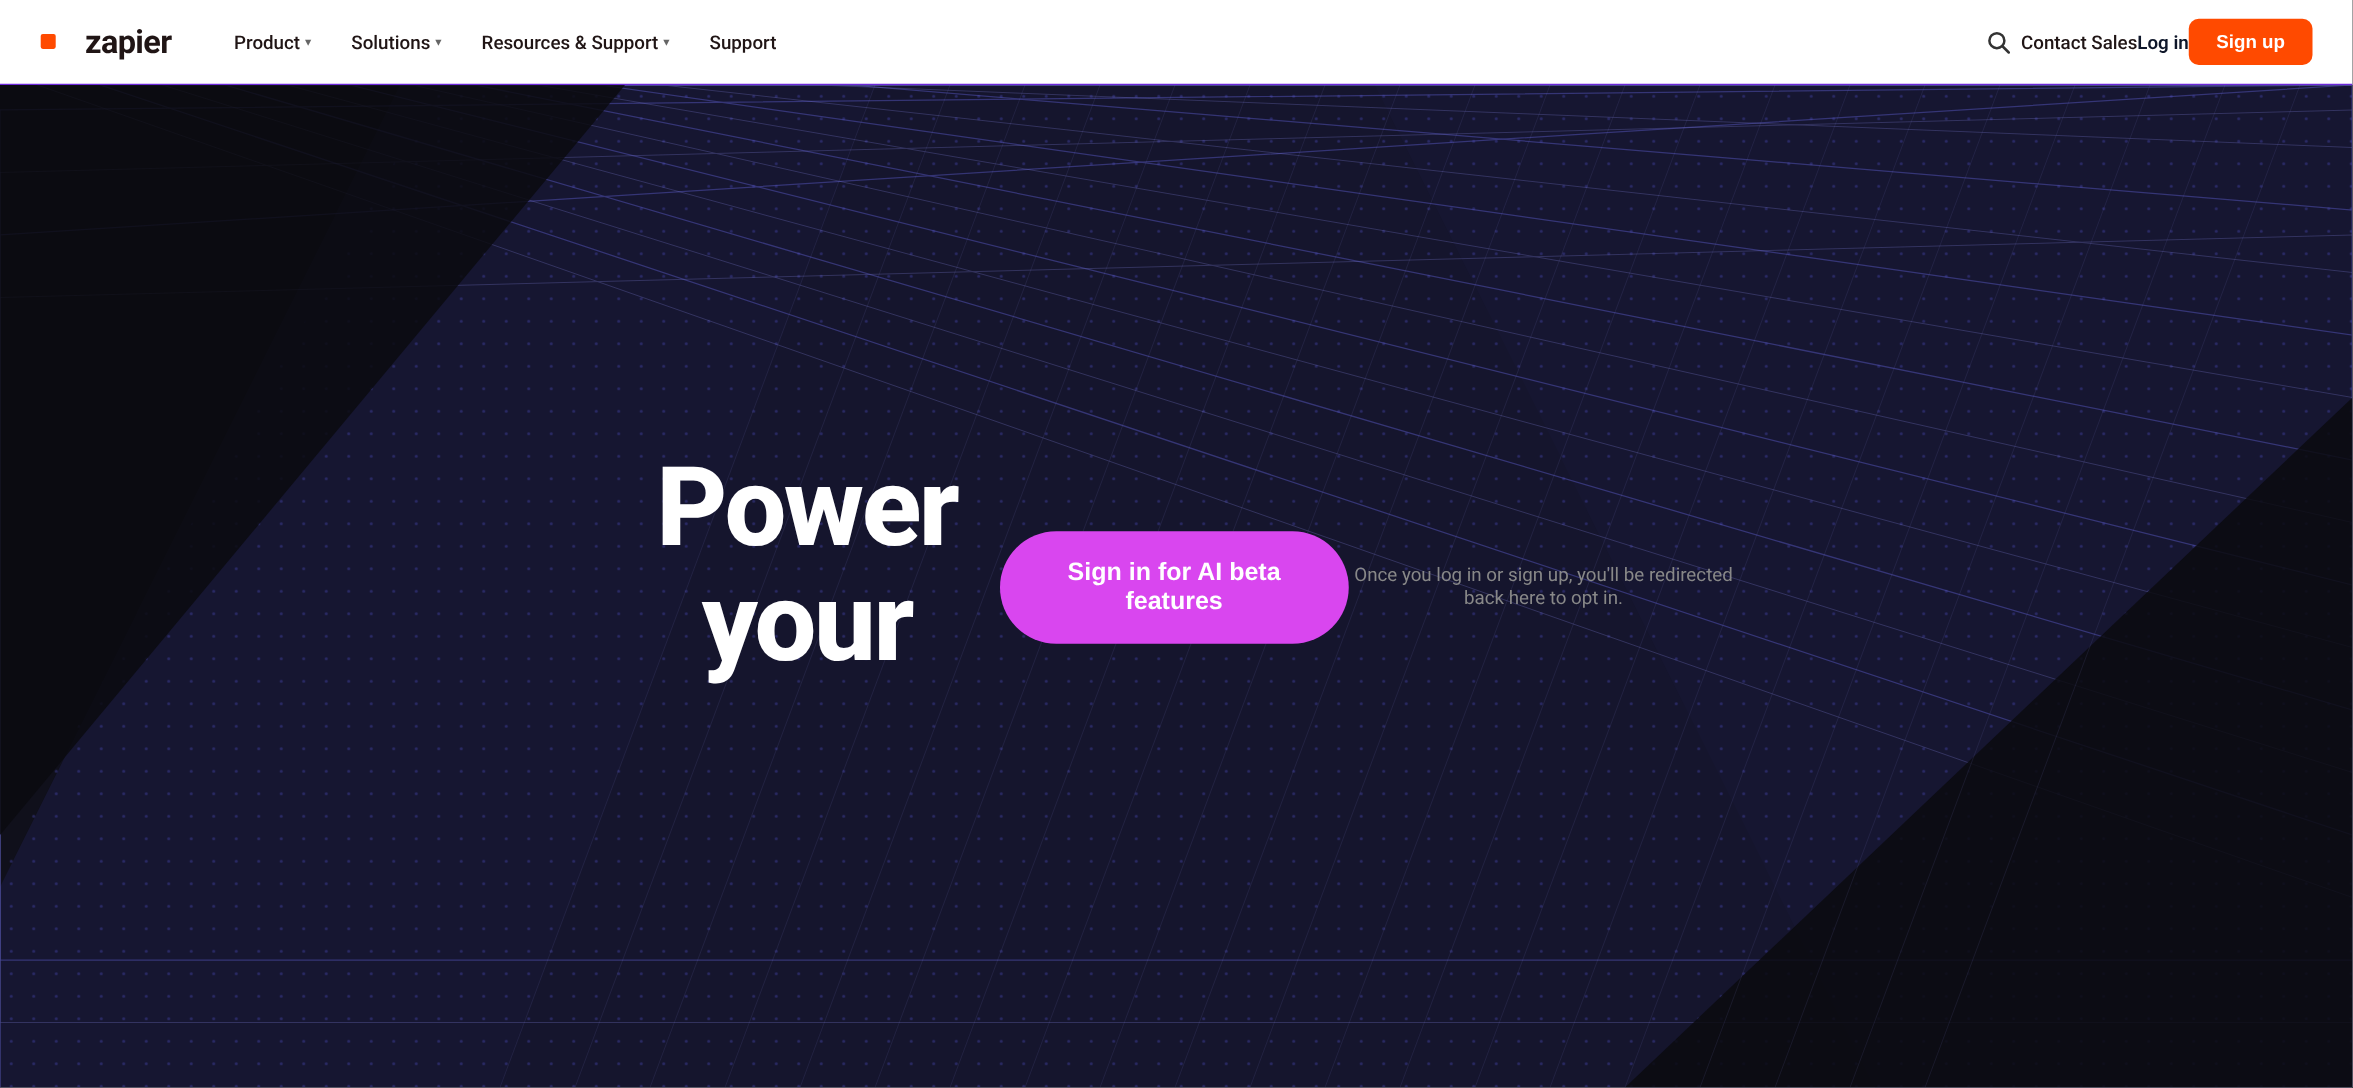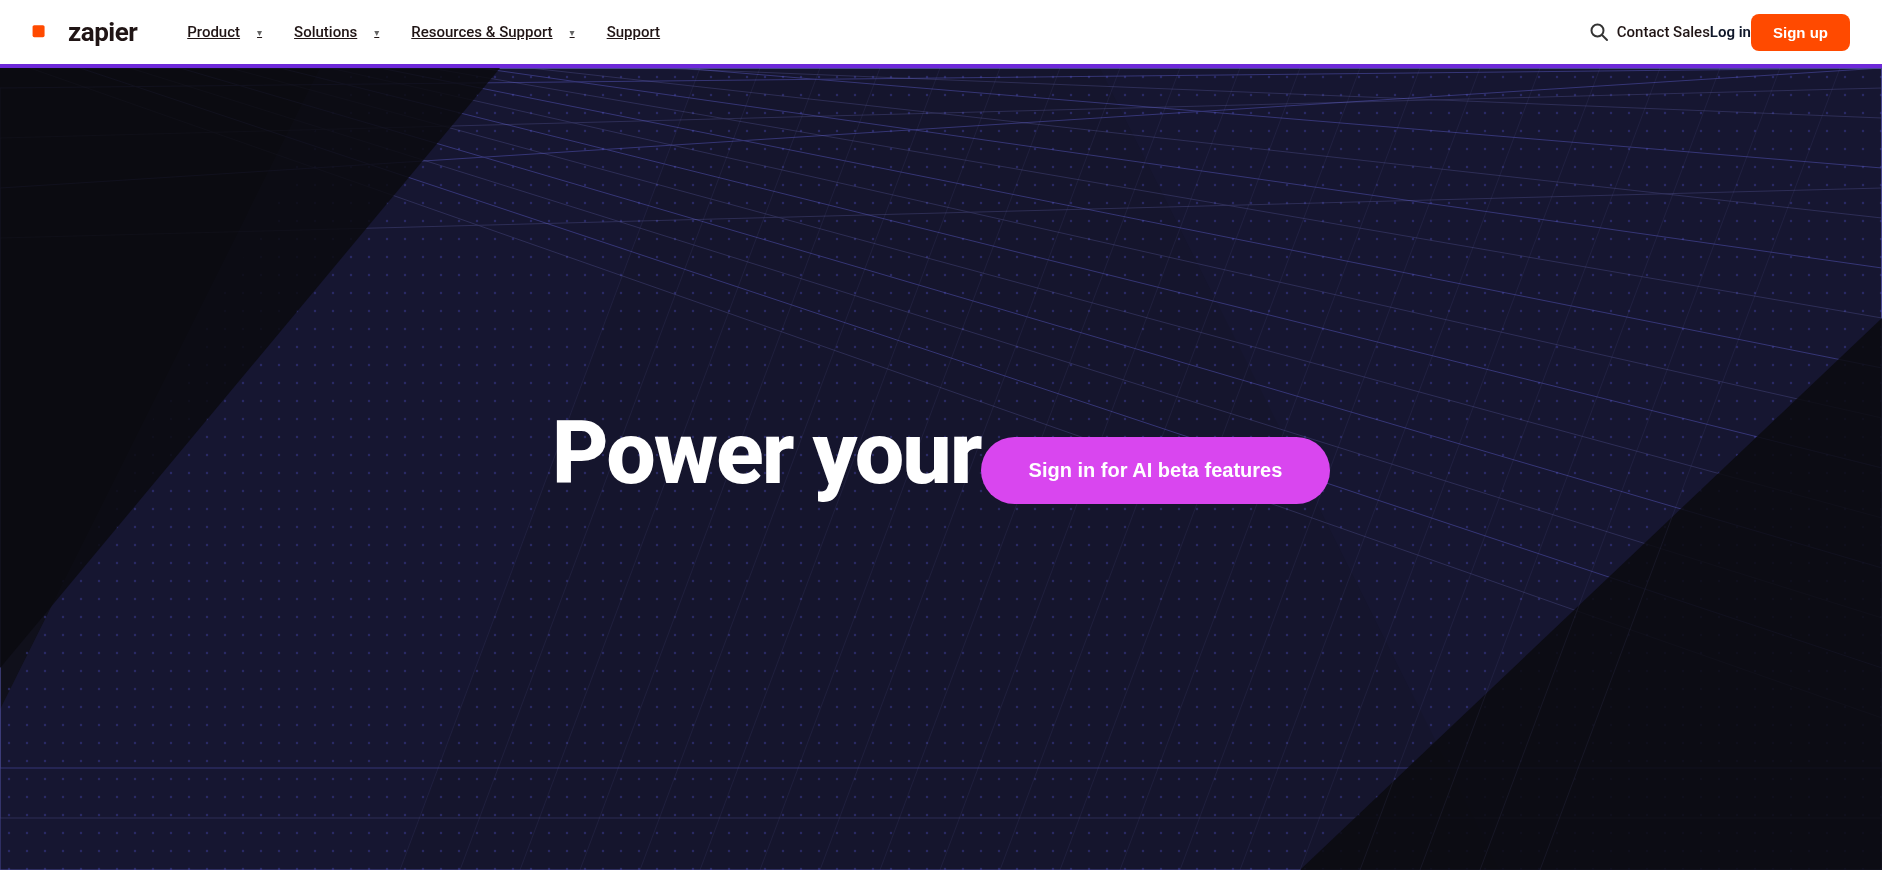--- a/index.html
+++ b/index.html
@@ -15,21 +15,21 @@
       overflow: hidden;
     }
 
     
     .navbar {
       display: flex;
       align-items: center;
       height: 68px;
       background: #fff;
       padding: 0 32px;
-      border-bottom: 4px solid #6d28d9;
+      border-bottom: 1px solid #6d28d9;
       position: relative;
       z-index: 10;
     }
 
     .logo-wrapper {
       display: flex;
       align-items: center;
       margin-right: 36px;
       text-decoration: none;
     }
@@ -50,29 +50,28 @@
     .nav-links {
       display: flex;
       align-items: center;
       gap: 4px;
       flex: 1;
     }
 
     .nav-item {
       display: flex;
       align-items: center;
-      gap: 17px;
+      gap: 4px;
       padding: 8px 14px;
       font-size: 15px;
       color: #201515;
       font-weight: 500;
       cursor: pointer;
       border-radius: 6px;
       white-space: nowrap;
-      text-decoration: underline;
     }
 
     .chevron {
       font-size: 10px;
       color: #666;
     }
 
     .nav-right {
       display: flex;
       align-items: center;
@@ -307,14 +306,15 @@
         <line x1="1840" y1="0" x2="1540" y2="802"></line>
       </g>
     </svg>
   </div>
 
   <div class="hero-content">
     <h1 class="hero-title">
       <span>Power your</span><br>
     </h1>
     <button class="cta-btn">Sign in for AI beta features</button>
+    <p class="hero-note">Once you log in or sign up, you'll be redirected back here to opt in.</p>
   </div>
 </section>
 
 </body></html>

